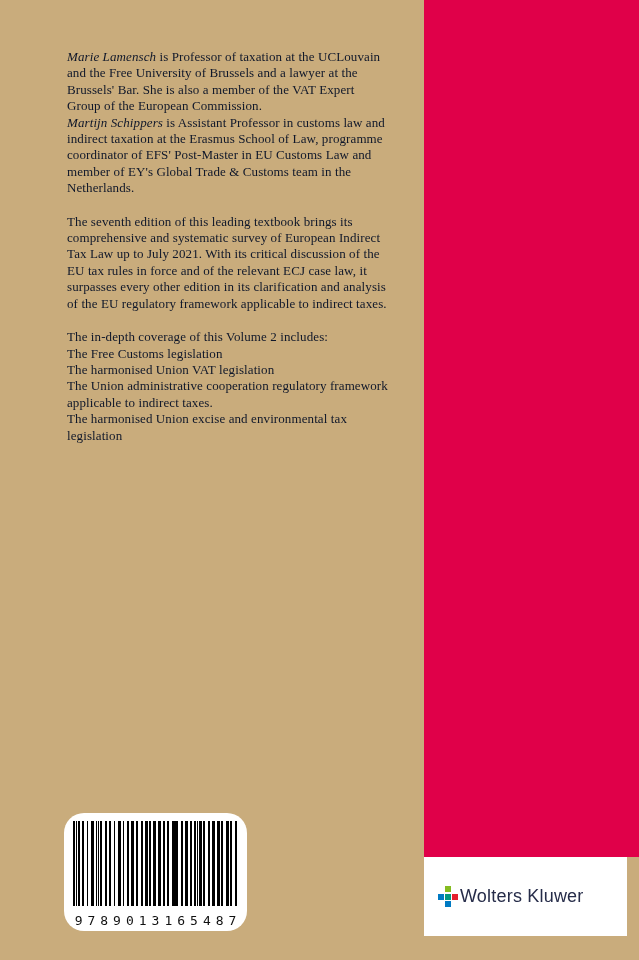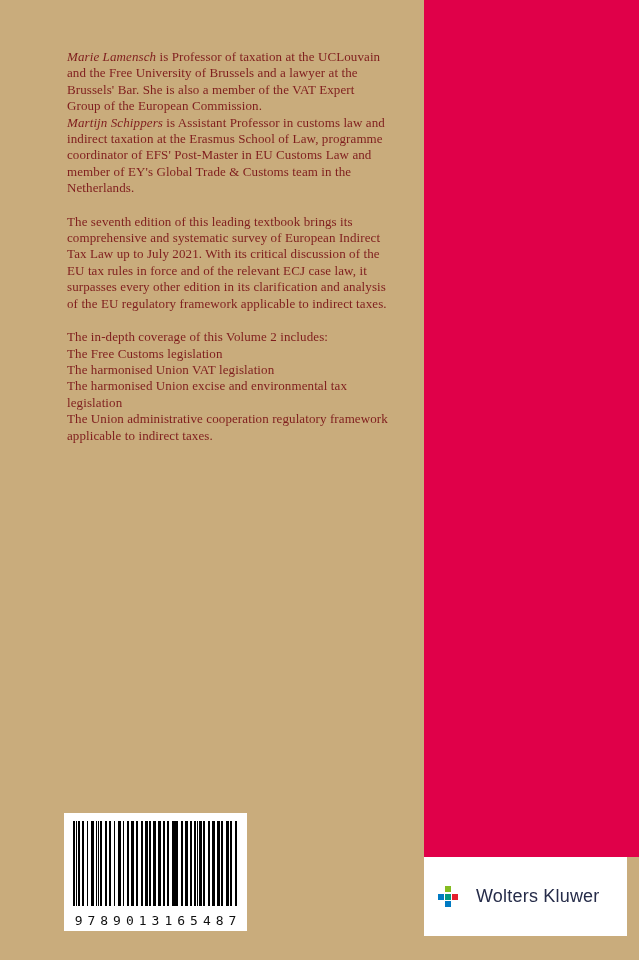--- a/index.html
+++ b/index.html
@@ -22,41 +22,42 @@
     width: 215px;
     height: 857px;
     background: #e00049;
   }
 
   .text-block {
     position: absolute;
     left: 67px;
     top: 49px;
     width: 322px;
-    color: #7f1d1d;
+    color: #0f172a;
     font-size: 13px;
     line-height: 16.4px;
     letter-spacing: 0.1px;
   }
 
   .text-block p { margin: 0 0 17px 0; }
   .bios { margin: 0 0 17px 0; }
   .bio { margin: 0 !important; }
   .bio em { font-style: italic; }
 
   .coverage { margin: 16px 0 17px 0; }
   .coverage-line { margin: 0; }
 
   .barcode-box {
     position: absolute;
     left: 64px;
     top: 813px;
     width: 183px;
     height: 118px;
     background: #ffffff;
+    border-radius: 20px;
   }
   .barcode-bars {
     position: absolute;
     left: 9px;
     right: 9px;
     top: 8px;
     height: 85px;
     background-color: #ffffff;
     background-image:
       repeating-linear-gradient(90deg, #000 0 1.5px, transparent 1.5px 4.5px),
@@ -79,21 +80,21 @@
 
   .logo-box {
     position: absolute;
     left: 424px;
     top: 857px;
     width: 203px;
     height: 79px;
     background: #ffffff;
     display: flex;
     align-items: center;
-    gap: 16px;
+    gap: 0;
     padding-left: 12px;
     box-sizing: border-box;
   }
   .wk-wordmark {
     font-family: "Liberation Sans", sans-serif;
     font-size: 18px;
     color: #262c49;
     letter-spacing: 0.2px;
     white-space: nowrap;
   }
@@ -111,22 +112,22 @@
       <p class="bio"><em>Marie Lamensch</em><span> is Professor of taxation at the UCLouvain and the Free University of Brussels and a lawyer at the Brussels' Bar. She is also a member of the VAT Expert Group of the European Commission.</span></p>
       <p class="bio"><em>Martijn Schippers</em><span> is Assistant Professor in customs law and indirect taxation at the Erasmus School of Law, programme coordinator of EFS' Post-Master in EU Customs Law and member of EY's Global Trade &amp; Customs team in the Netherlands.</span></p>
     </div>
 
     <p>The seventh edition of this leading textbook brings its comprehensive and systematic survey of European Indirect Tax Law up to July 2021. With its critical discussion of the EU tax rules in force and of the relevant ECJ case law, it surpasses every other edition in its clarification and analysis of the EU regulatory framework applicable to indirect taxes.</p>
 
     <div class="coverage">
       <div class="coverage-line">The in-depth coverage of this Volume 2 includes:</div>
       <div class="coverage-line">The Free Customs legislation</div>
       <div class="coverage-line">The harmonised Union VAT legislation</div>
+      <div class="coverage-line">The Union administrative cooperation regulatory framework applicable to indirect taxes.</div>
       <div class="coverage-line">The harmonised Union excise and environmental tax legislation</div>
-      <div class="coverage-line">The Union administrative cooperation regulatory framework applicable to indirect taxes.</div>
     </div>
 
 
 
   </div>
 
   <div class="barcode-box">
     <div class="barcode-bars"></div>
     <div class="barcode-number">9789013165487</div>
   </div>

